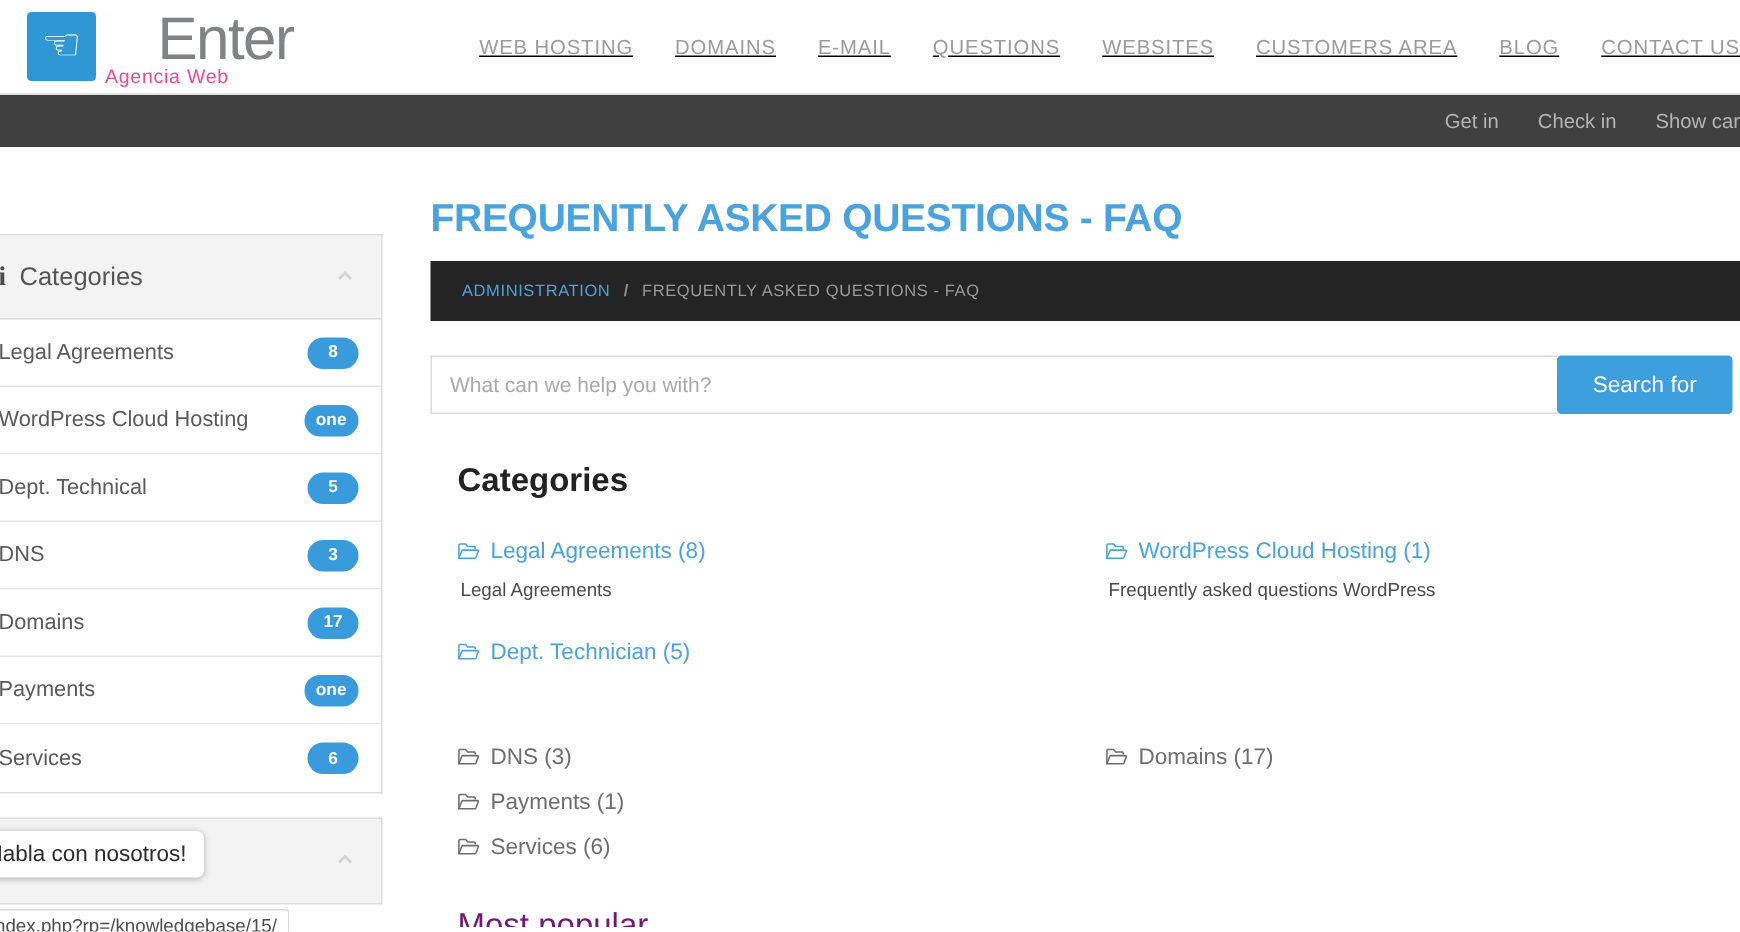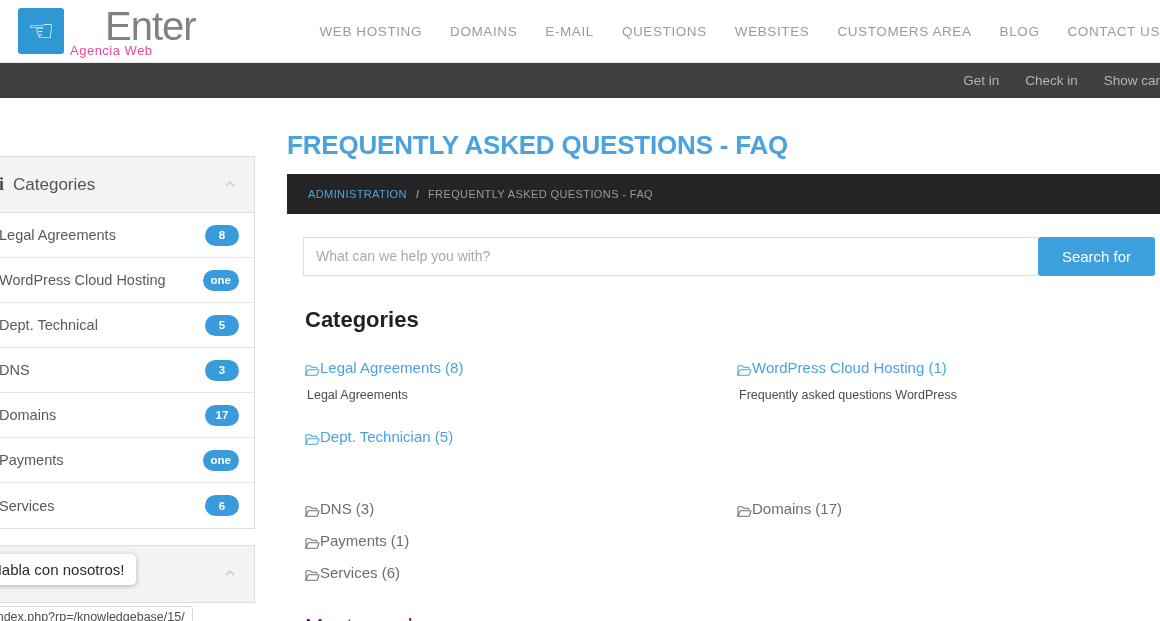--- a/index.html
+++ b/index.html
@@ -58,20 +58,21 @@
     display: block;
   }
   .main-nav {
     position: absolute;
     right: 0; top: 0;
     height: 63px;
     display: flex;
     align-items: center;
     gap: 28px;
     padding-right: 0;
+    text-decoration: underline;
   }
   .main-nav a {
     font-size: 13.5px;
     color: #9b9b9b;
     text-decoration: none;
     letter-spacing: 0.6px;
     white-space: nowrap;
   }
 
   
@@ -246,21 +247,20 @@
     flex: 1 1 auto;
     height: 39px;
     border: 1px solid #dcdcdc;
     border-right: none;
     padding: 0 12px;
     font-size: 14px;
     color: #555;
     font-family: "Liberation Sans", sans-serif;
     outline: none;
     background: #fff;
-    margin-left: 16px;
   }
   .search-input::placeholder { color: #a9a9a9; }
   .search-btn {
     width: 117px;
     height: 39px;
     background: #3d9fdd;
     border: none;
     color: #ffffff;
     font-size: 15px;
     font-family: "Liberation Sans", sans-serif;
@@ -279,21 +279,22 @@
     display: grid;
     grid-template-columns: 432px 1fr;
     column-gap: 0;
   }
   .cat-block { margin-bottom: 26px; }
   .cat-link {
     font-size: 15px;
     color: #4aa3df;
     text-decoration: none;
     display: inline-flex;
-    align-items: flex-end;
+    align-items: center;
+    gap: 7px;
   }
   .cat-link.muted { color: #6e6e6e; }
   .folder-ico {
     width: 15px; height: 13px;
     display: inline-block;
     flex: 0 0 auto;
   }
   .cat-desc {
     font-size: 12.5px;
     color: #4c4c4c;

